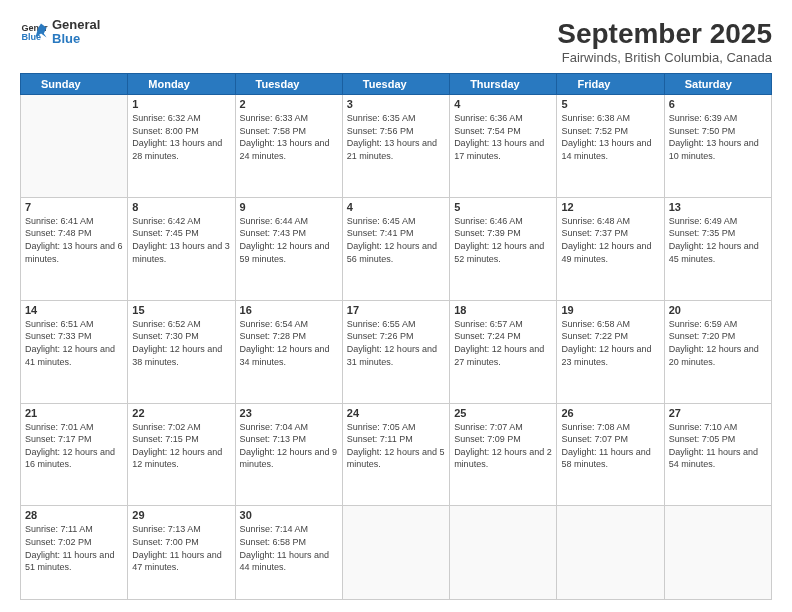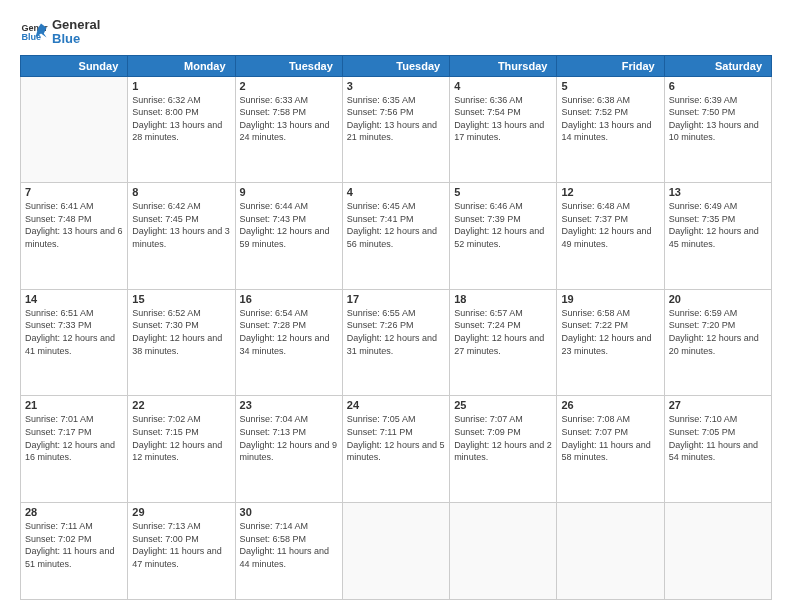--- a/index.html
+++ b/index.html
@@ -49,22 +49,22 @@
       border: 1px solid #ccc;
       border-collapse: collapse;
       width: 100%;
       table-layout: fixed;
     }
     .calendar th {
       background-color: #2979c0;
       color: #fff;
       font-size: 11px;
       font-weight: bold;
-      padding: 4px 9px;
-      text-align: right;
+      padding: 4px 20px;
+      text-align: left;
       border: 1px solid #1a5fa0;
     }
     .calendar td {
       border: 1px solid #ccc;
       vertical-align: top;
       padding: 3px 4px;
       font-size: 9.5px;
       color: #333;
       height: 88px;
     }
@@ -96,20 +96,24 @@
       <svg class="logo-icon" viewBox="0 0 40 40" xmlns="http://www.w3.org/2000/svg">
         <text x="2" y="18" font-size="13" font-weight="bold" fill="#333" font-family="Arial">General</text>
         <text x="2" y="32" font-size="13" font-weight="bold" fill="#2979c0" font-family="Arial">Blue</text>
         <polygon points="30,8 38,14 34,22 38,28 30,22 22,28 26,14" fill="#2979c0"></polygon>
       </svg>
       <div>
         <div style="font-size:13px;font-weight:bold;color:#333;line-height:1.1;">General</div>
         <div style="font-size:13px;font-weight:bold;color:#2979c0;line-height:1.1;">Blue</div>
       </div>
     </div>
+    <div class="title-block">
+      <div class="month-title">September 2025</div>
+      <div class="location">Fairwinds, British Columbia, Canada</div>
+    </div>
   </div>
 
   <table class="calendar">
     <thead>
       <tr>
         <th>Sunday</th>
         <th>Monday</th>
         <th>Tuesday</th>
         <th>Tuesday</th>
         <th>Thursday</th>

